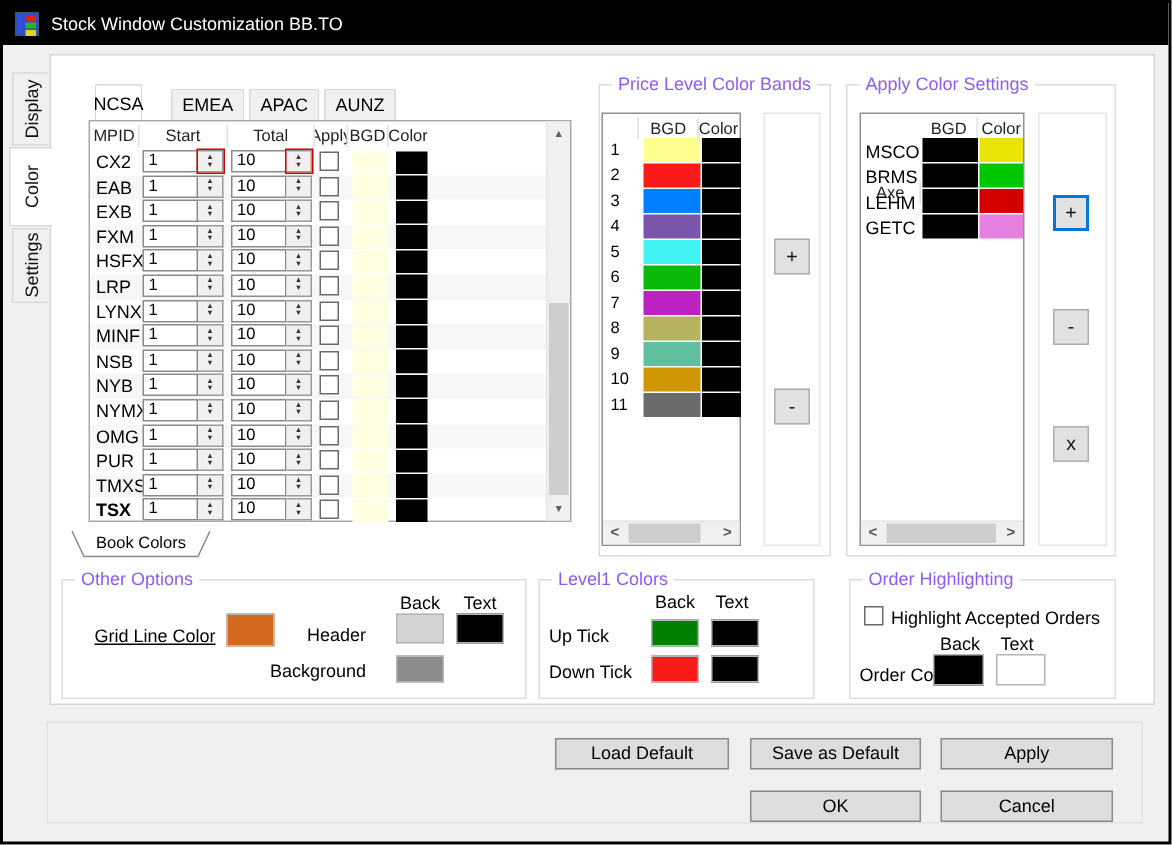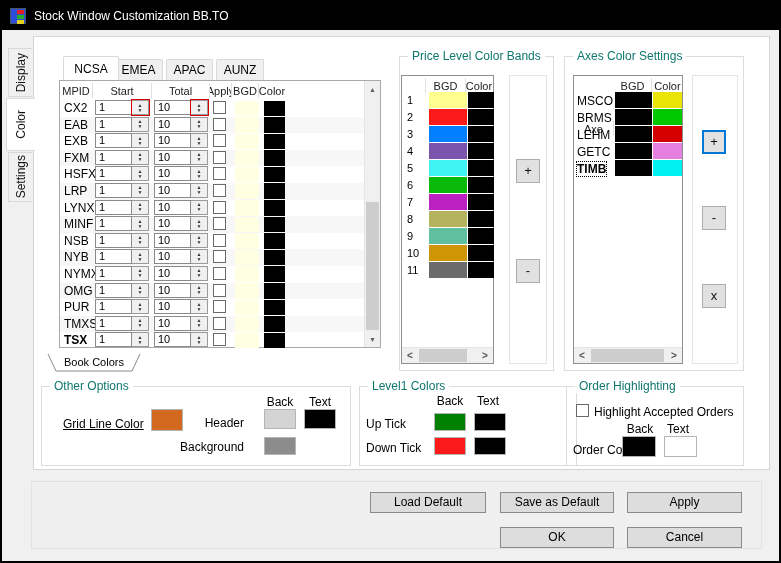--- a/index.html
+++ b/index.html
@@ -63,21 +63,21 @@
   .hsbarrow{position:absolute;top:0;bottom:0;width:16px;display:flex;align-items:center;justify-content:center;
             font-size:10px;font-weight:bold;color:#555;}
   .hsbarrow.left{left:0;}.hsbarrow.right{right:0;}
 
   
   .book-tab{position:absolute;left:13px;top:317px;width:94px;height:18px;}
   .book-tab .lbl{position:absolute;left:0;right:0;top:2px;text-align:center;font-size:11px;}
 
   
   .group{position:absolute;border:1px solid #dcdcdc;}
-  .legend{position:absolute;top:-8px;left:8px;background:#fff;padding:0 4px;font-size:12px;color:#0f766e;white-space:nowrap;}
+  .legend{position:absolute;top:-8px;left:8px;background:#fff;padding:0 4px;font-size:12px;color:#8b5cf6;white-space:nowrap;}
 
   .price-table{position:absolute;left:367px;top:38px;width:93px;height:289px;border:1px solid #8f8f8f;background:#fff;}
   .phead{position:absolute;left:0;top:0;height:16px;display:flex;}
   .price-rows{position:absolute;left:0;top:16px;width:93px;}
   .prow{position:relative;height:17px;}
   .pnum{position:absolute;left:5px;top:2px;font-size:11px;}
   .psw1{left:27px;top:0;width:38px;height:16px;}
   .psw2{left:66px;top:0;width:26px;height:16px;}
 
   .axes-table{position:absolute;left:539px;top:38px;width:110px;height:289px;border:1px solid #8f8f8f;background:#fff;}
@@ -122,21 +122,21 @@
     </div>
   <div class="side-tab active" id="tab-color">
       <span>Color</span>
     </div>
   <div class="side-tab" id="tab-settings">
       <span>Settings</span>
     </div>
 
   <div class="panel">
 
-    <div class="rtab active" style="left:29px;width:56px;">
+    <div class="rtab active" style="left:29px;width:32px;">
         <span>NCSA</span>
       </div>
     <div class="rtab" style="left:80px;width:49px;">
         <span>EMEA</span>
       </div>
     <div class="rtab" style="left:132px;width:47px;">
         <span>APAC</span>
       </div>
     <div class="rtab" style="left:182px;width:48px;">
         <span>AUNZ</span>
@@ -537,21 +537,21 @@
         <div class="hsbarrow left">&lt;</div>
         <div class="thumb" style="width:48px;"></div>
         <div class="hsbarrow right">&gt;</div>
       </div>
     </div>
     <div class="btn-col" style="left:475px;width:38px;"></div>
     <div class="sq-btn" style="left:482px;top:122px;">+</div>
     <div class="sq-btn" style="left:482px;top:222px;">-</div>
 
     <div class="group" style="left:530px;top:19px;width:180px;height:315px;">
-      <div class="legend">Axes Color Settings</div>
+      <div class="legend">Apply Color Settings</div>
     </div>
     <div class="axes-table">
       <div class="phead">
         <div class="thc" style="width:40px;margin-top:45px;">Axe</div>
         <div class="thc" style="width:38px;">BGD</div>
         <div class="thc" style="width:31px;border-right:none;">Color</div>
       </div>
       <div class="axes-rows">
           <div class="arow">
             <span class="alab">MSCO</span>
@@ -565,25 +565,20 @@
           </div>
           <div class="arow">
             <span class="alab">LEHM</span>
             <span class="swatch asw1" style="background: rgb(0, 0, 0);"></span>
             <span class="swatch asw2" style="background: rgb(212, 0, 0);"></span>
           </div>
           <div class="arow">
             <span class="alab">GETC</span>
             <span class="swatch asw1" style="background: rgb(0, 0, 0);"></span>
             <span class="swatch asw2" style="background: rgb(229, 127, 224);"></span>
-          </div>
-          <div class="arow">
-            <span class="alab foc">TIMB</span>
-            <span class="swatch asw1" style="background: rgb(0, 0, 0);"></span>
-            <span class="swatch asw2" style="background: rgb(0, 240, 240);"></span>
           </div>
         </div>
       <div class="hsb">
         <div class="hsbarrow left">&lt;</div>
         <div class="thumb" style="width:73px;"></div>
         <div class="hsbarrow right">&gt;</div>
       </div>
     </div>
     <div class="btn-col" style="left:658px;width:46px;"></div>
     <div class="sq-btn focus" style="left:668px;top:93px;">+</div>
@@ -596,21 +591,21 @@
     <div class="opt-label" style="left:29px;top:380px;text-decoration:underline;">Grid Line Color</div>
     <div class="opt-swatch" style="left: 117px; top: 372px; width: 32px; height: 22px; background: rgb(210, 105, 30);"></div>
     <div class="col-hdr" style="left:228px;top:358px;width:36px;">Back</div>
     <div class="col-hdr" style="left:268px;top:358px;width:36px;">Text</div>
     <div class="opt-label right" style="left:150px;top:379px;width:60px;">Header</div>
     <div class="opt-swatch" style="left: 230px; top: 372px; width: 32px; height: 20px; background: rgb(212, 212, 212);"></div>
     <div class="opt-swatch" style="left: 270px; top: 372px; width: 32px; height: 20px; background: rgb(0, 0, 0);"></div>
     <div class="opt-label right" style="left:140px;top:403px;width:70px;">Background</div>
     <div class="opt-swatch" style="left: 230px; top: 400px; width: 32px; height: 18px; background: rgb(140, 140, 140);"></div>
 
-    <div class="group" style="left:325px;top:349px;width:218px;height:80px;">
+    <div class="group" style="left:325px;top:349px;width:184px;height:80px;">
       <div class="legend">Level1 Colors</div>
     </div>
     <div class="col-hdr" style="left:398px;top:357px;width:36px;">Back</div>
     <div class="col-hdr" style="left:436px;top:357px;width:36px;">Text</div>
     <div class="opt-label" style="left:332px;top:380px;">Up Tick</div>
     <div class="opt-swatch" style="left: 400px; top: 376px; width: 32px; height: 18px; background: rgb(0, 128, 0);"></div>
     <div class="opt-swatch" style="left: 440px; top: 376px; width: 32px; height: 18px; background: rgb(0, 0, 0);"></div>
     <div class="opt-label" style="left:332px;top:404px;">Down Tick</div>
     <div class="opt-swatch" style="left: 400px; top: 400px; width: 32px; height: 18px; background: rgb(250, 26, 26);"></div>
     <div class="opt-swatch" style="left: 440px; top: 400px; width: 32px; height: 18px; background: rgb(0, 0, 0);"></div>

